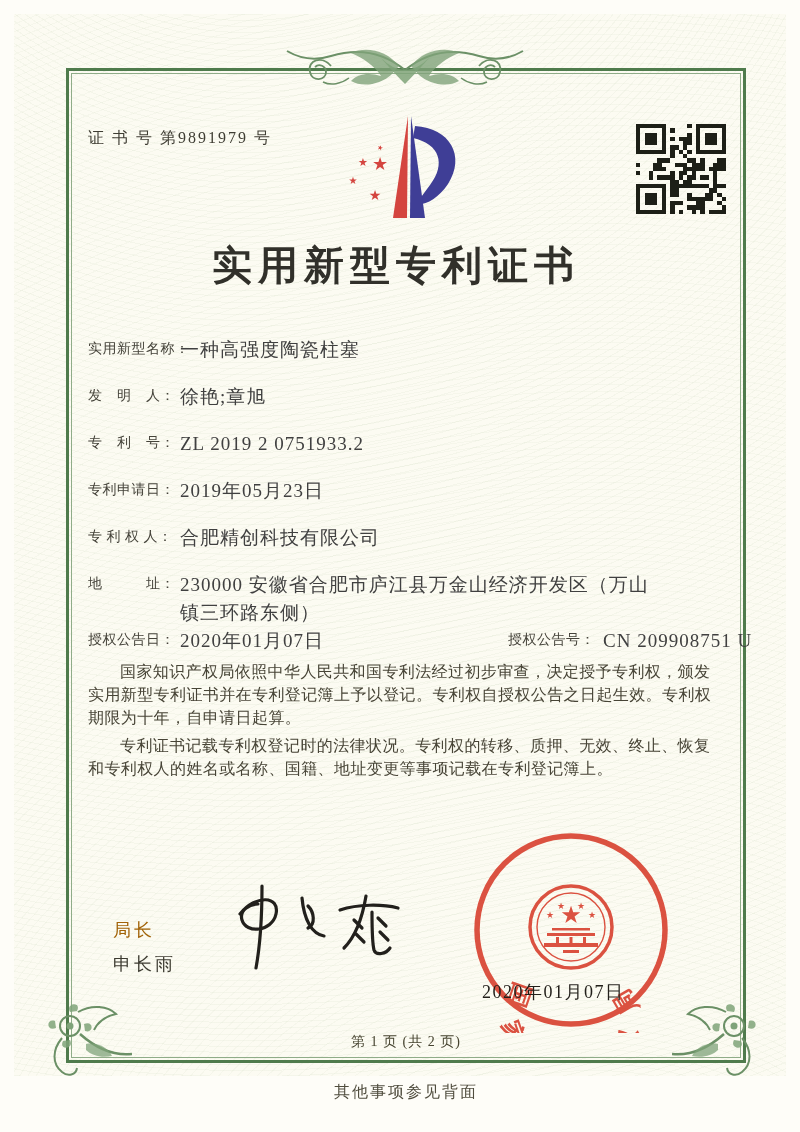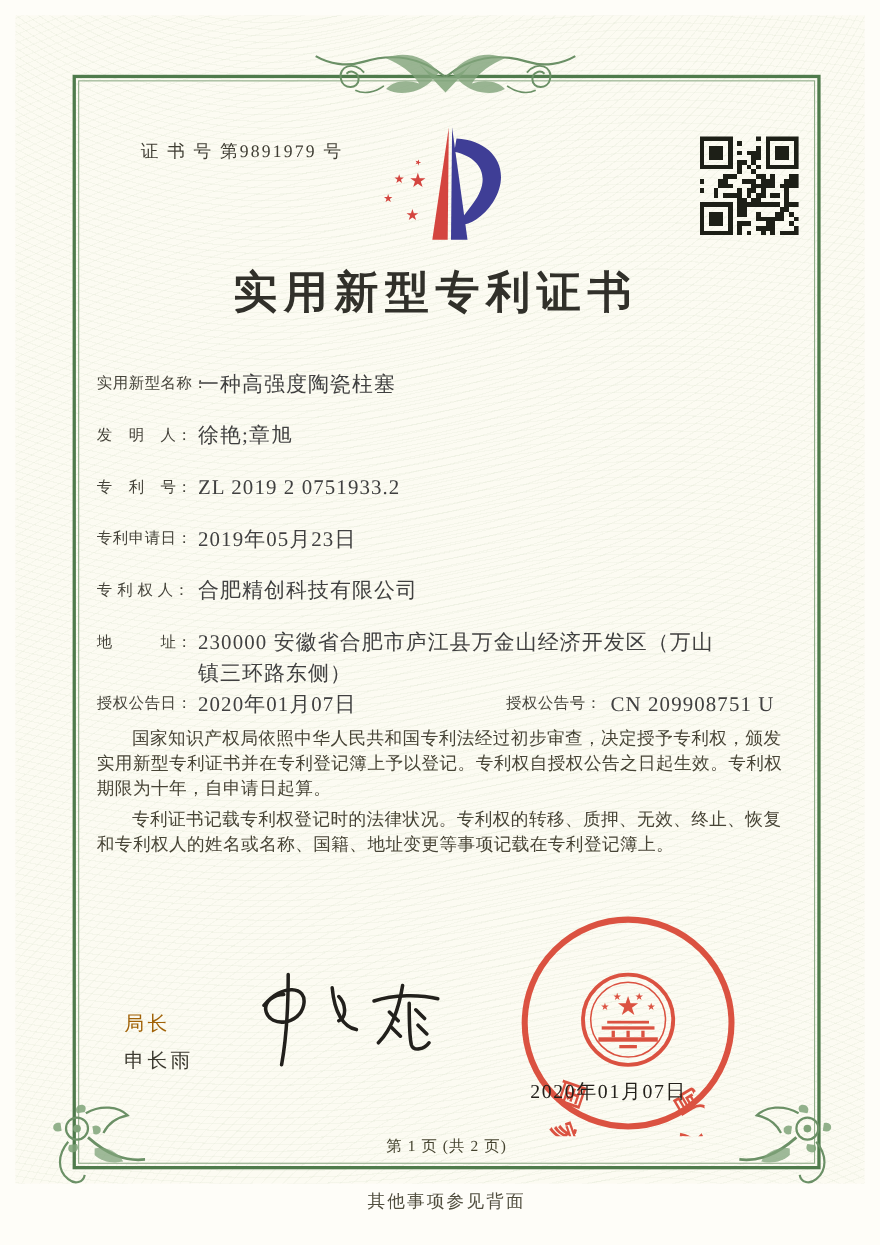--- a/index.html
+++ b/index.html
@@ -11,31 +11,31 @@
     background:
       repeating-radial-gradient(circle at 30% -300px, rgba(140,170,120,.065) 0 1px, transparent 1px 6px),
       repeating-radial-gradient(circle at 75% 1400px, rgba(140,170,120,.055) 0 1px, transparent 1px 7px);
     background-color:#fcfbf2;}
   
   .frame{position:absolute;left:66px;top:68px;width:680px;height:995px;
     border:3px solid #4f7b4c;box-sizing:border-box;}
   .frame::after{content:"";position:absolute;inset:2px;border:1.5px solid #8fac88;}
   .ornament{position:absolute;pointer-events:none;}
   .abs{position:absolute;}
-  .cert-no{left:88px;top:128px;font-size:16px;letter-spacing:2px;color:#3f3d33;margin-left:40px;}
+  .cert-no{left:88px;top:128px;font-size:16px;letter-spacing:2px;color:#3f3d33;}
   .title{left:66px;top:238px;width:660px;text-align:center;font-size:40px;
          letter-spacing:6px;font-weight:700;color:#31302a;}
   .row{left:88px;white-space:nowrap;}
   .f-label{display:inline-block;width:92px;font-size:14px;color:#45433a;letter-spacing:.5px;vertical-align:top;padding-top:4px;}
   .f-value{display:inline-block;max-width:480px;font-size:19px;color:#404040;letter-spacing:1px;
            white-space:normal;line-height:1.45;vertical-align:top;}
   .r0{top:336px}.r1{top:383px}.r2{top:430px}.r3{top:477px}.r4{top:524px}.r5{top:571px}
   .grant1{left:88px;top:627px;}
   .grant2{left:460px;top:627px;}
-  .grant2 .f-label{width:auto;margin-right:8px;}
+  .grant2 .f-label{width:auto;margin-right:8px;margin-left:48px;}
   .paras{left:88px;top:660px;width:626px;color:#474436;font-size:16px;line-height:1.45;letter-spacing:.4px;}
   .paras p{margin:0 0 4px 0;text-indent:2em;}
   .signoff-title{left:113px;top:918px;font-size:18px;letter-spacing:3px;color:#a16207;}
   .signoff-name{left:113px;top:952px;font-size:18px;letter-spacing:3px;color:#3c3a30;}
   .signature{left:222px;top:876px;width:195px;height:100px;}
   .seal{left:468px;top:827px;width:206px;height:206px;opacity:.9;}
   .seal-date{left:482px;top:980px;font-size:18px;letter-spacing:1.5px;color:#221f1a;z-index:6;}
   .page-num{left:66px;top:1033px;width:680px;text-align:center;font-size:14px;color:#45432f;letter-spacing:1px;}
   .footer-note{left:66px;top:1082px;width:680px;text-align:center;font-size:16px;color:#504d3e;letter-spacing:2px;}
   .qr{left:636px;top:124px;width:90px;height:90px;}

